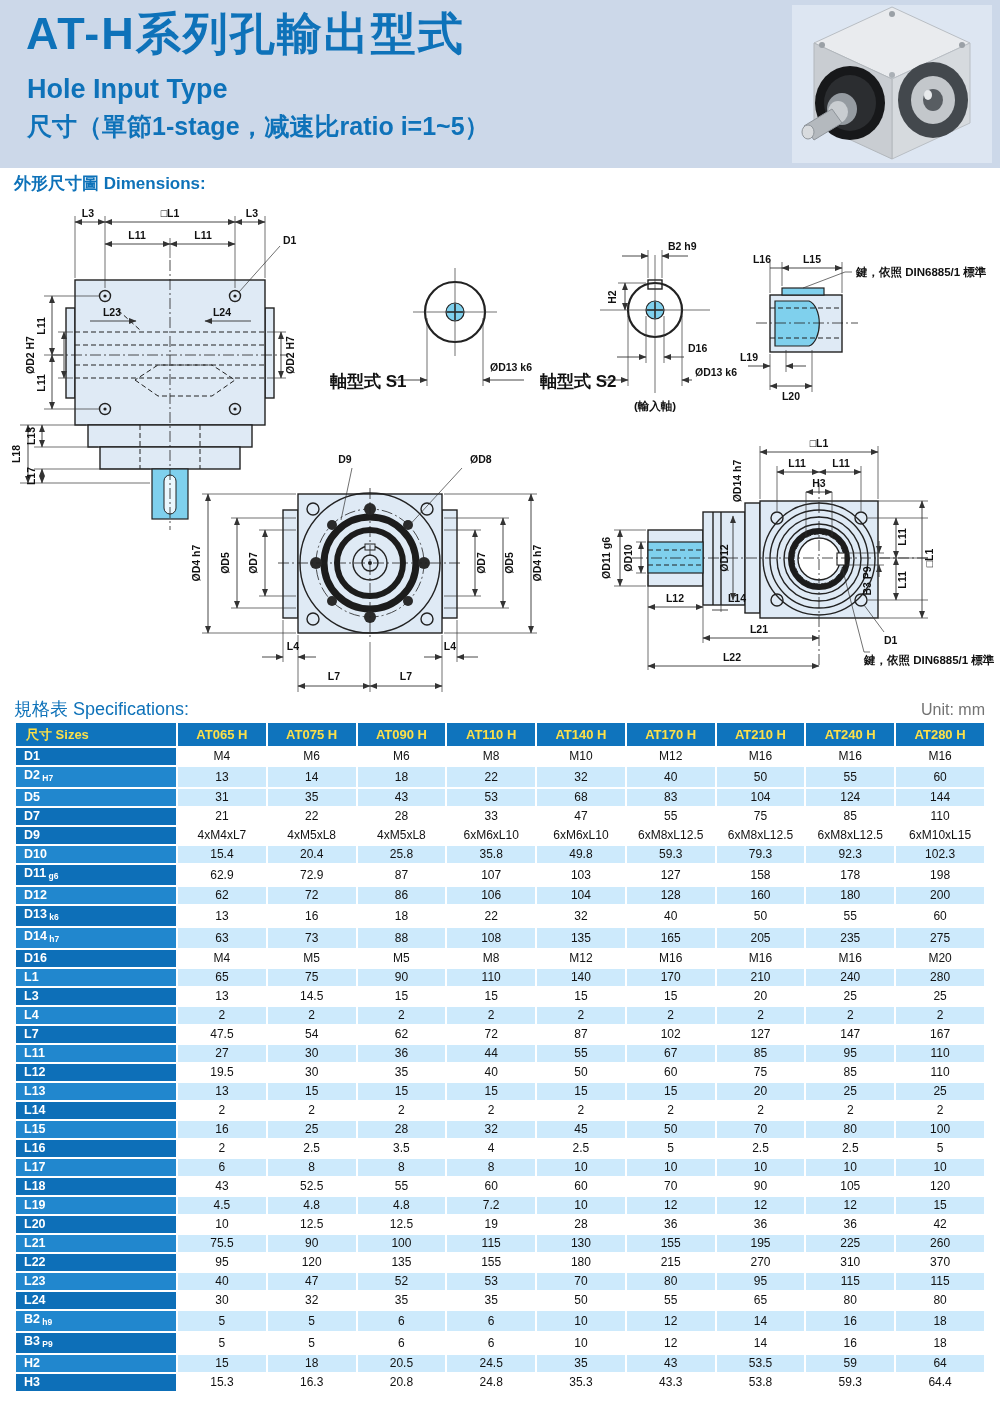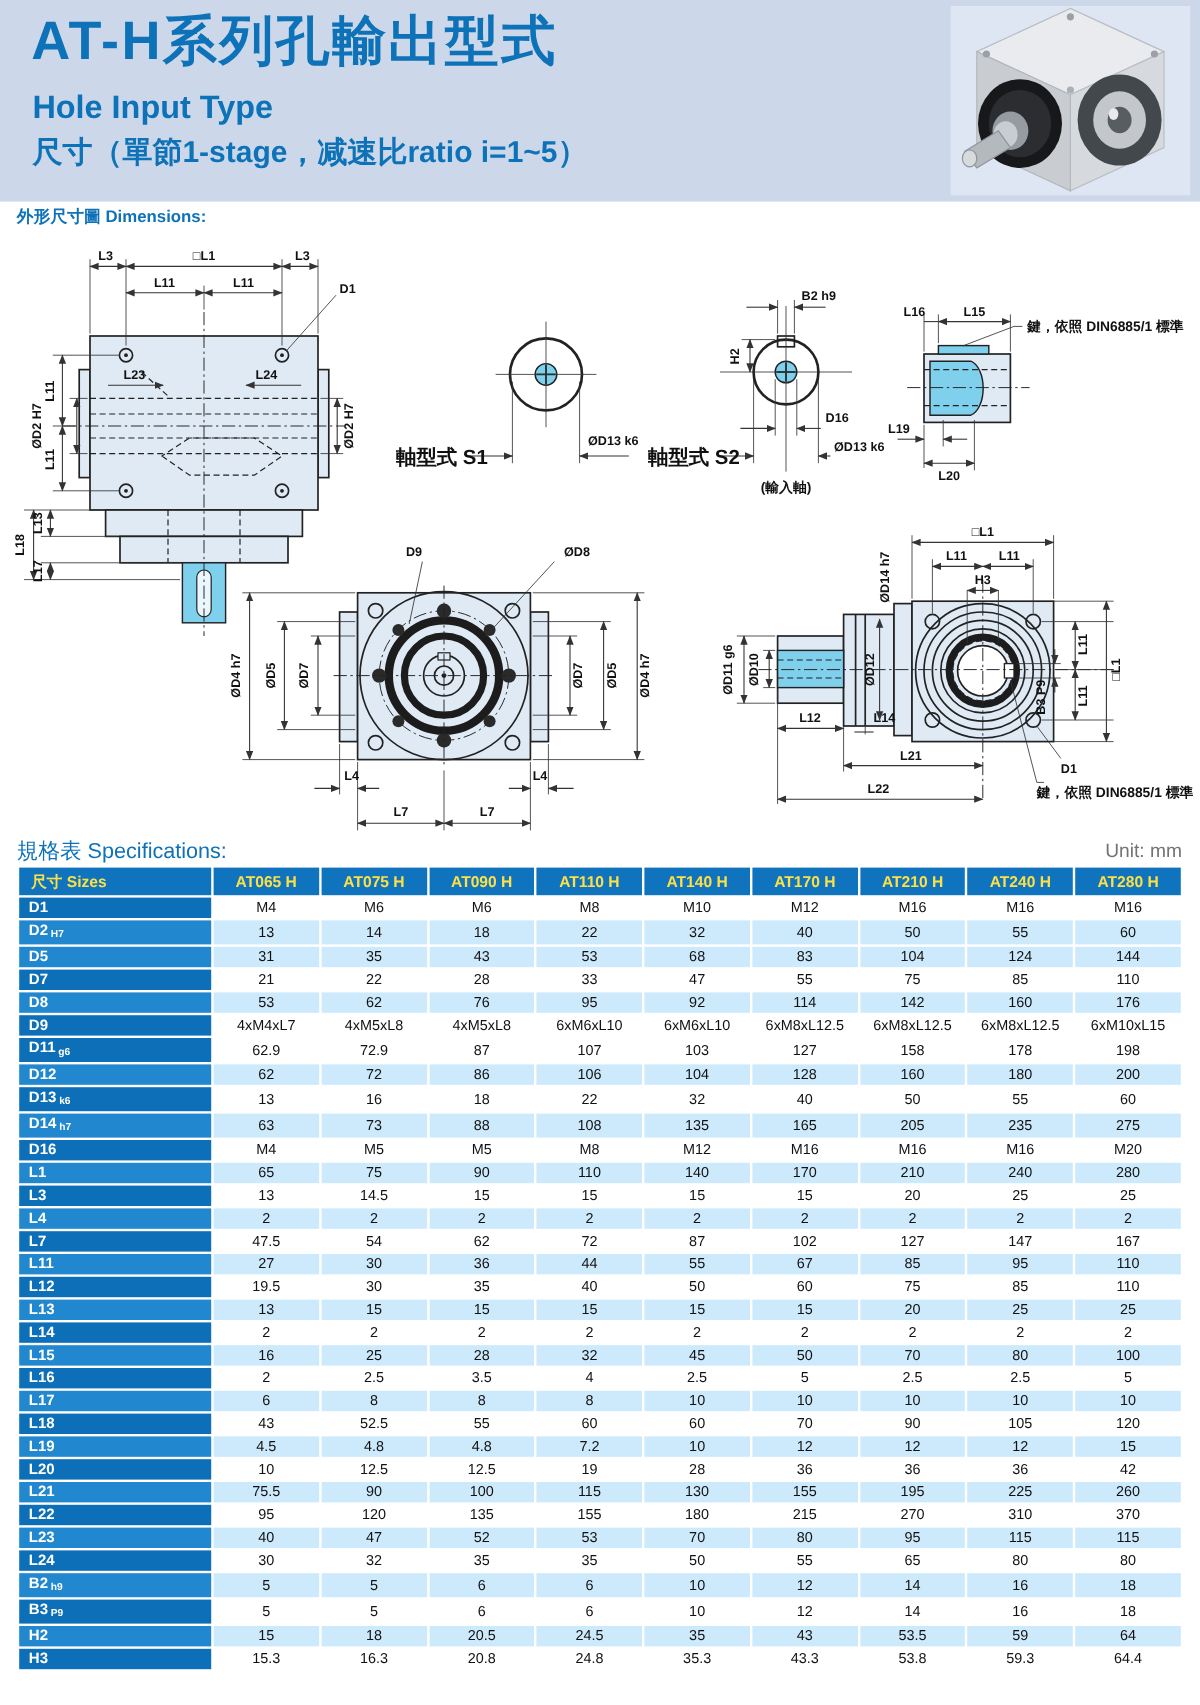--- a/index.html
+++ b/index.html
@@ -6,21 +6,21 @@
   body{width:1000px;height:1421px;position:relative;background:#fff;
        font-family:"Liberation Sans",sans-serif;overflow:hidden}
 
   
   .band{position:absolute;left:0;top:0;width:1000px;height:168px;background:#ccd8e9}
   .title-zh{position:absolute;left:26px;top:4px;margin:0;font-size:45px;font-weight:bold;
             color:#0e72b9;letter-spacing:2px}
   .title-en{position:absolute;left:27px;top:74px;font-size:27px;font-weight:bold;color:#0e72b9}
   .title-sub{position:absolute;left:27px;top:110px;font-size:25px;font-weight:bold;color:#0e72b9}
 
-  .dims-head{position:absolute;left:14px;top:172px;font-size:14px;font-weight:bold;color:#0e72b9}
+  .dims-head{position:absolute;left:14px;top:172px;font-size:17px;font-weight:bold;color:#0e72b9}
   .spec-head{position:absolute;left:14px;top:697px;font-size:18px;font-weight:normal;color:#0e72b9}
   .unit{position:absolute;right:15px;top:701px;font-size:16px;font-weight:normal;color:#737373}
 
   svg.draw{position:absolute;left:0;top:200px}
   svg.product{position:absolute;left:792px;top:5px}
 
   
   .bodyf{fill:#dfeaf5;stroke:#222;stroke-width:1.4}
   .cyanf{fill:#7fd0ed;stroke:#222;stroke-width:1.2}
   .ln{stroke:#222;stroke-width:1.4;fill:none}
@@ -472,44 +472,44 @@
         <td>21</td>
         <td>22</td>
         <td>28</td>
         <td>33</td>
         <td>47</td>
         <td>55</td>
         <td>75</td>
         <td>85</td>
         <td>110</td>
       </tr>
-      <tr class="odd">
-        <th>D8</th>
-        <td>53</td>
-        <td>62</td>
-        <td>76</td>
-        <td>95</td>
-        <td>92</td>
-        <td>114</td>
-        <td>142</td>
-        <td>160</td>
-        <td>176</td>
-      </tr>
       <tr class="even">
         <th>D9</th>
         <td>4xM4xL7</td>
         <td>4xM5xL8</td>
         <td>4xM5xL8</td>
         <td>6xM6xL10</td>
         <td>6xM6xL10</td>
         <td>6xM8xL12.5</td>
         <td>6xM8xL12.5</td>
         <td>6xM8xL12.5</td>
         <td>6xM10xL15</td>
       </tr>
+      <tr class="odd">
+        <th>D10</th>
+        <td>15.4</td>
+        <td>20.4</td>
+        <td>25.8</td>
+        <td>35.8</td>
+        <td>49.8</td>
+        <td>59.3</td>
+        <td>79.3</td>
+        <td>92.3</td>
+        <td>102.3</td>
+      </tr>
       <tr class="even">
         <th>D11<span class="sub"> g6</span></th>
         <td>62.9</td>
         <td>72.9</td>
         <td>87</td>
         <td>107</td>
         <td>103</td>
         <td>127</td>
         <td>158</td>
         <td>178</td>

